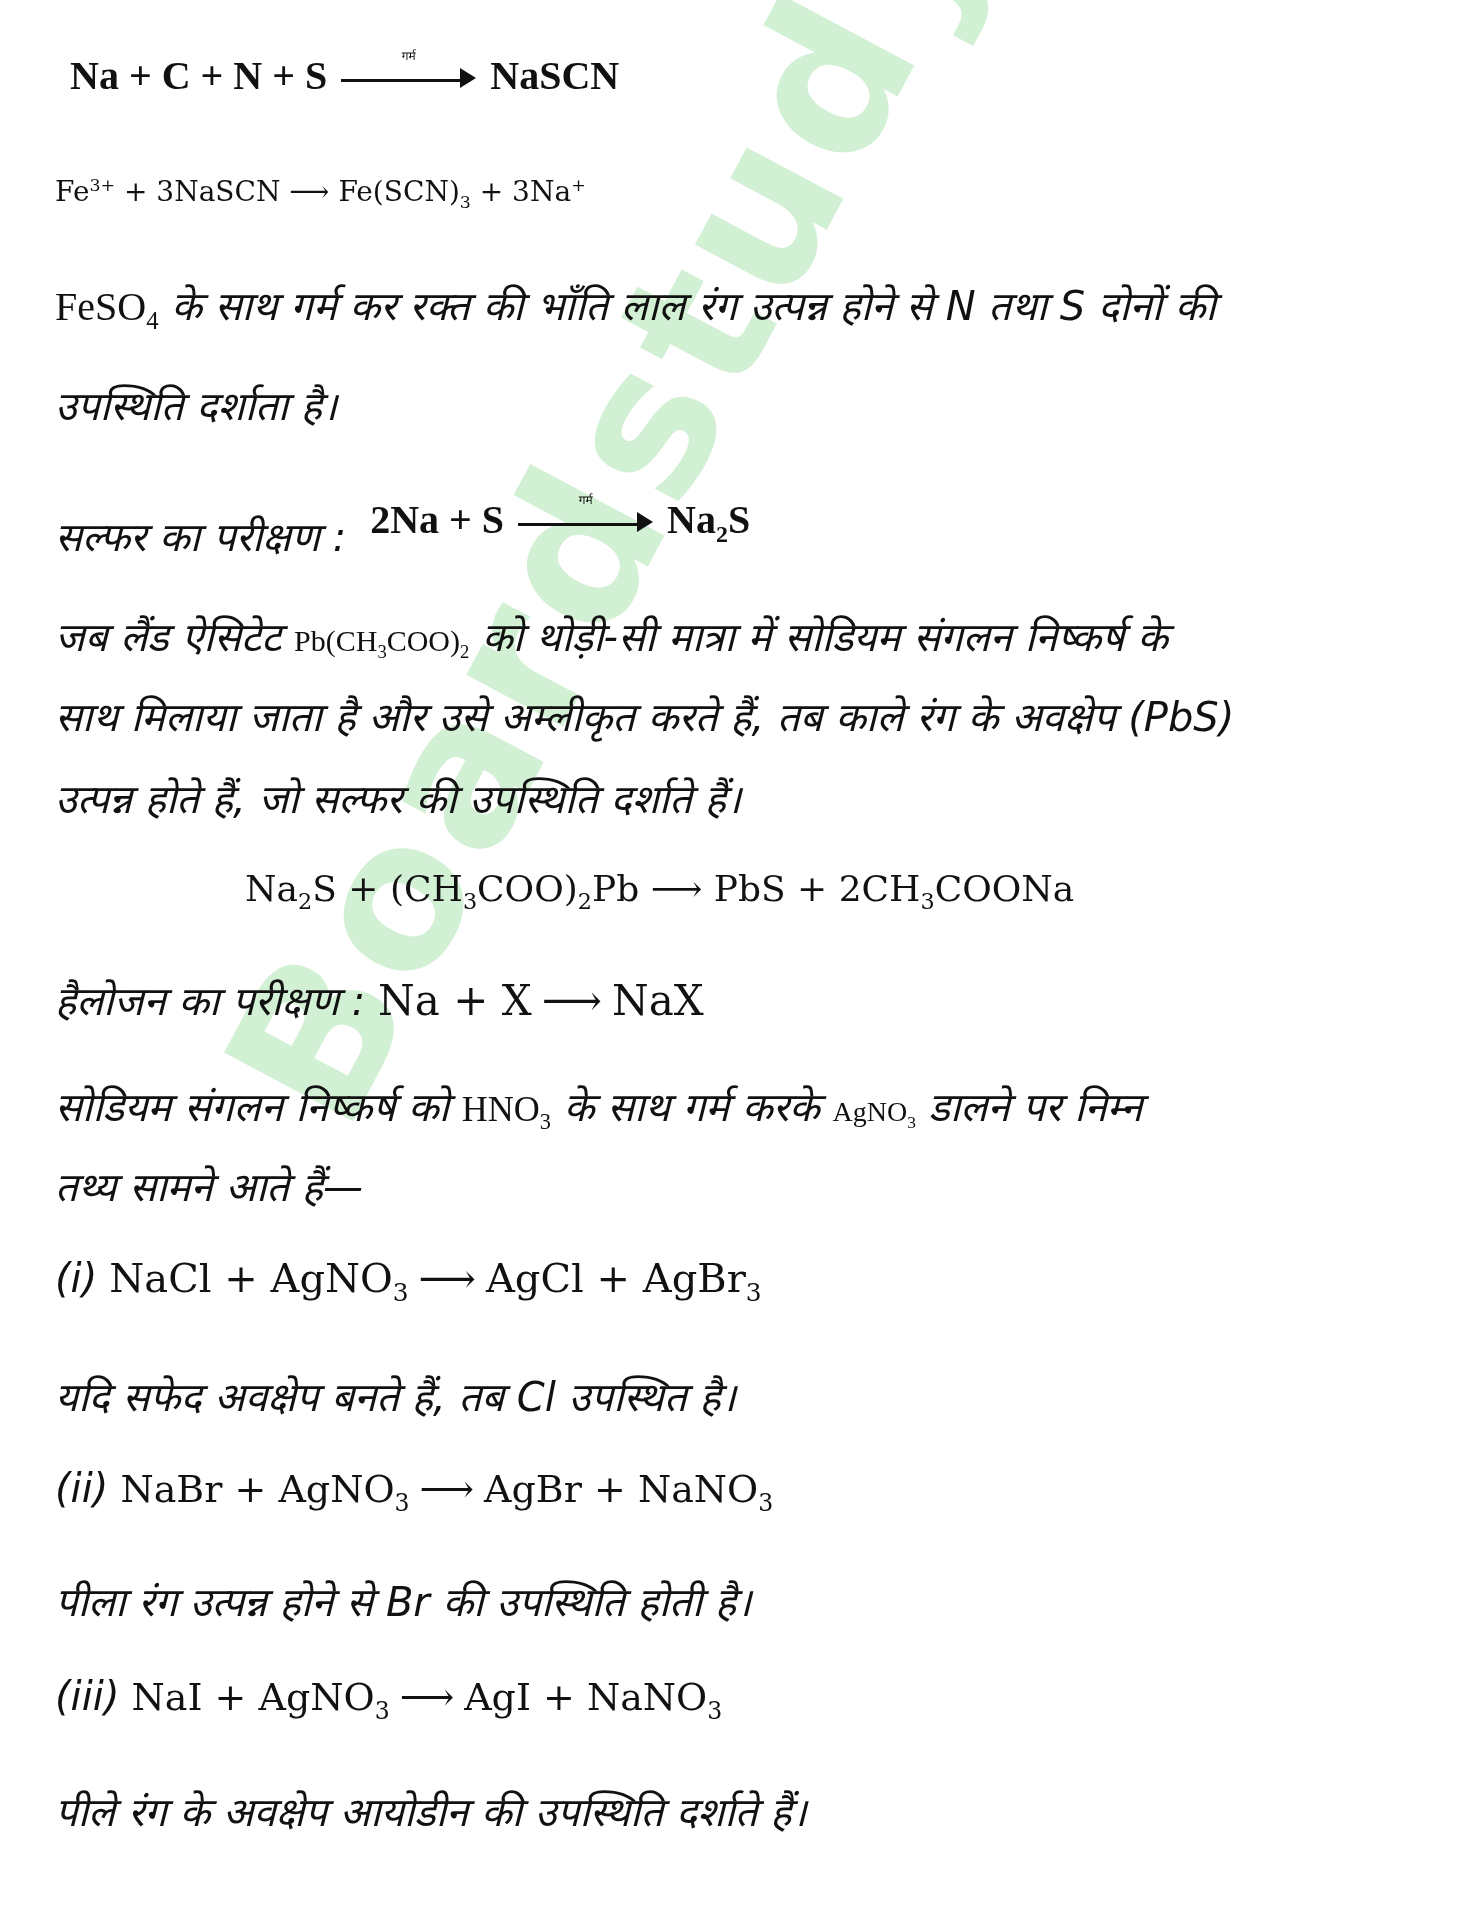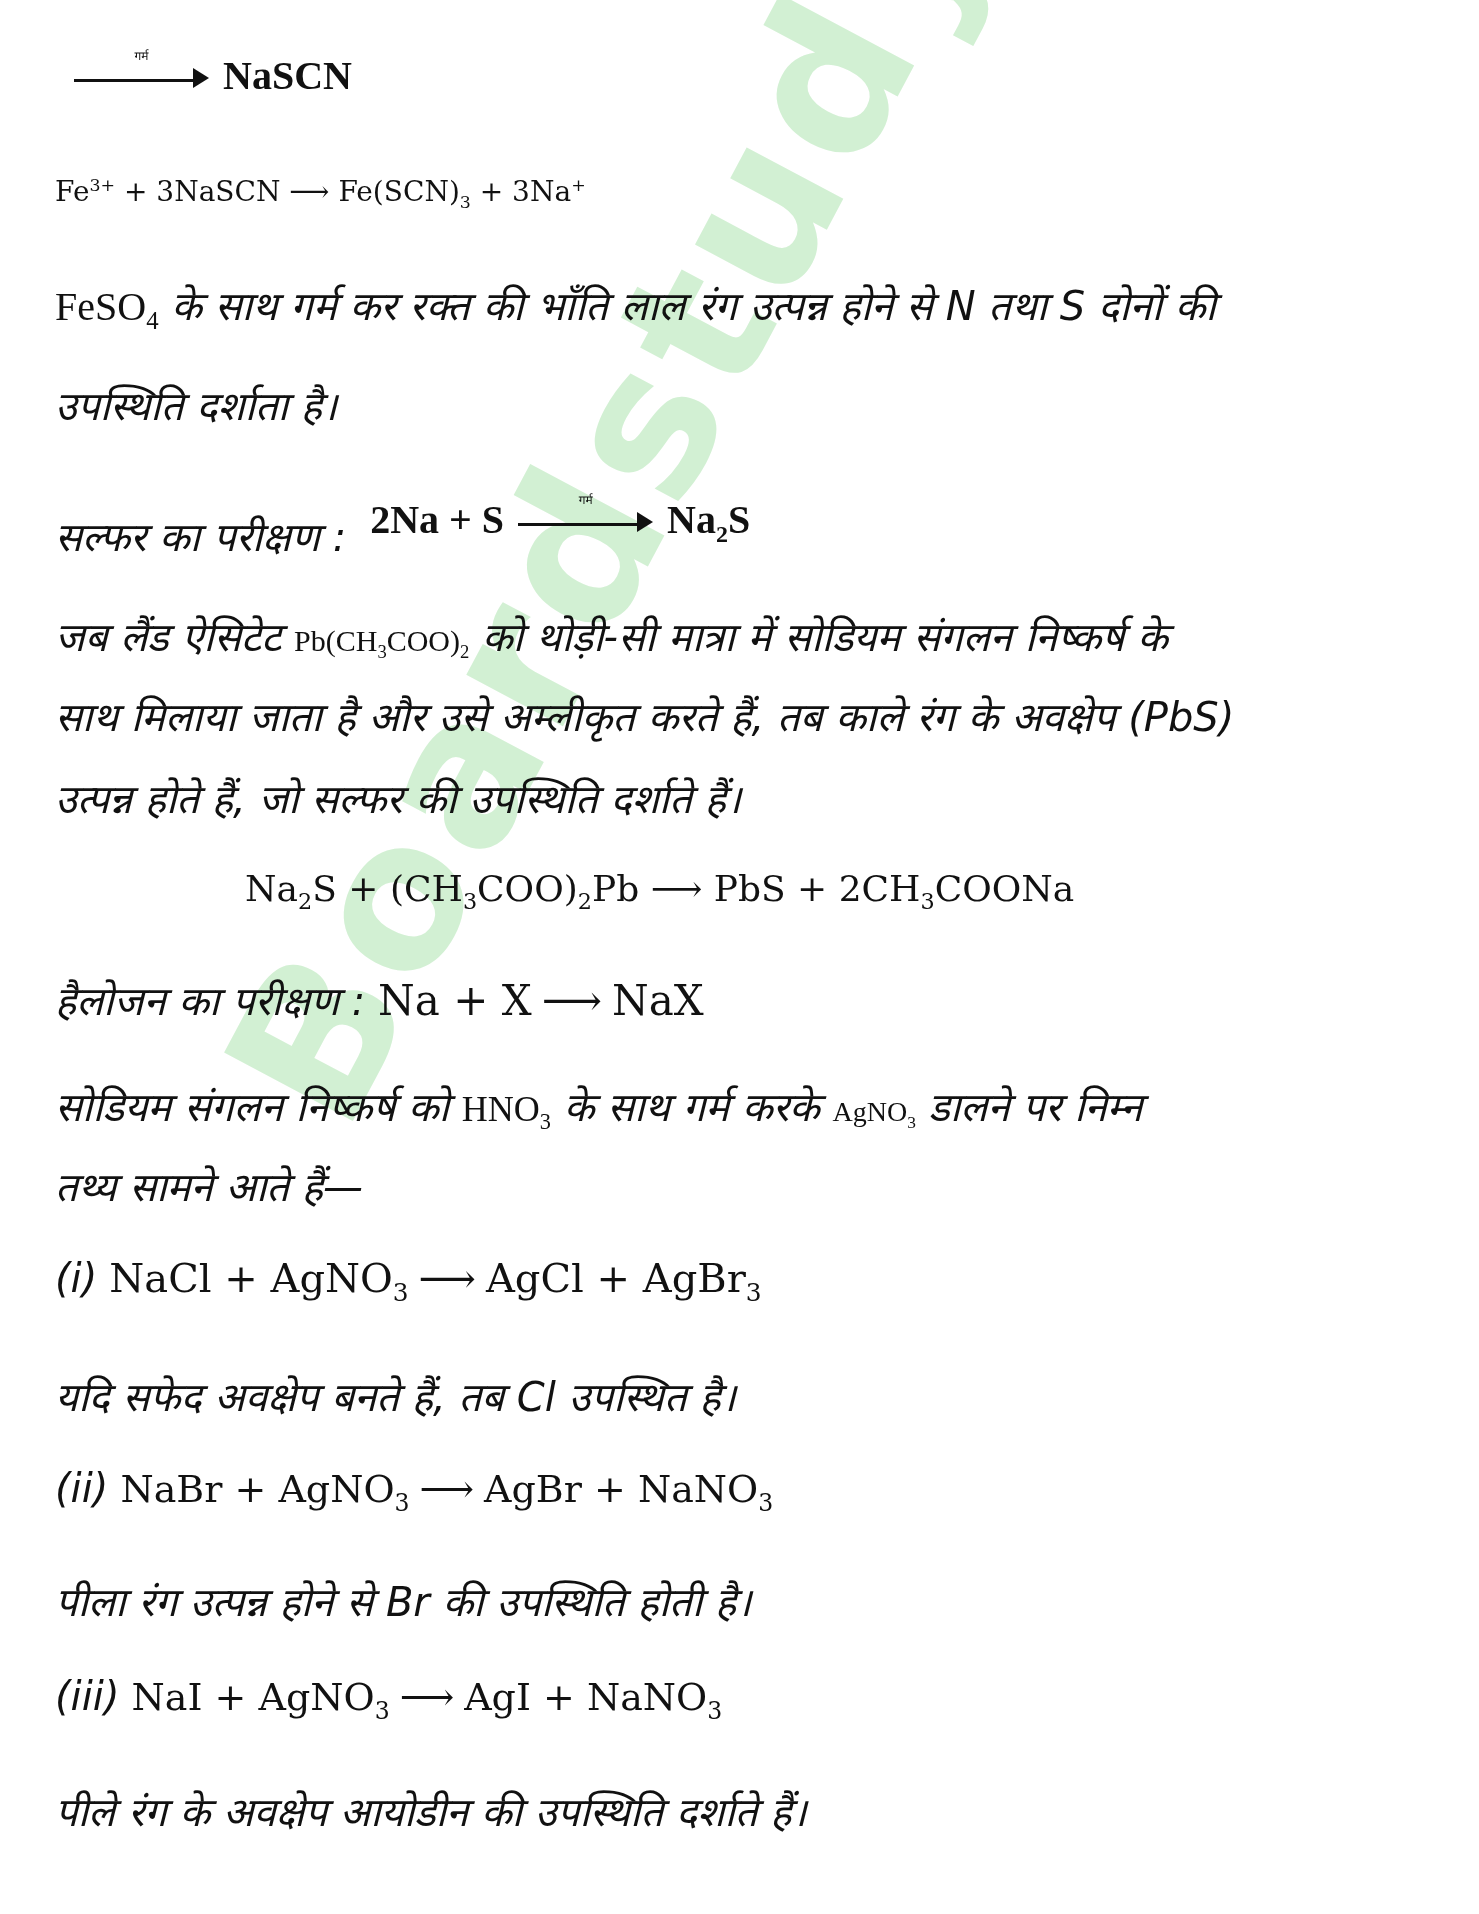--- a/index.html
+++ b/index.html
@@ -21,20 +21,21 @@
   .content { position:relative; z-index:1; }
 </style>
 </head>
 <body>
 
 <div class="watermark">Boardstudy</div>
 
 <div class="content">
 
   <div class="line bold-eq" style="left:70px; top:52px;">
+    <span>Na + C + N + S</span>
     <span class="arrow-wrap">
       <span class="lbl">गर्म</span>
       <span class="shaft"></span><span class="head"></span>
     </span>
     <span>NaSCN</span>
   </div>
 
   <div class="line math-sm" style="top:175px;">
     <span>Fe</span><sup>3+</sup><span> + 3NaSCN </span><span>⟶</span><span> Fe(SCN)</span><sub>3</sub><span> + 3Na</span><sup>+</sup>
   </div>

